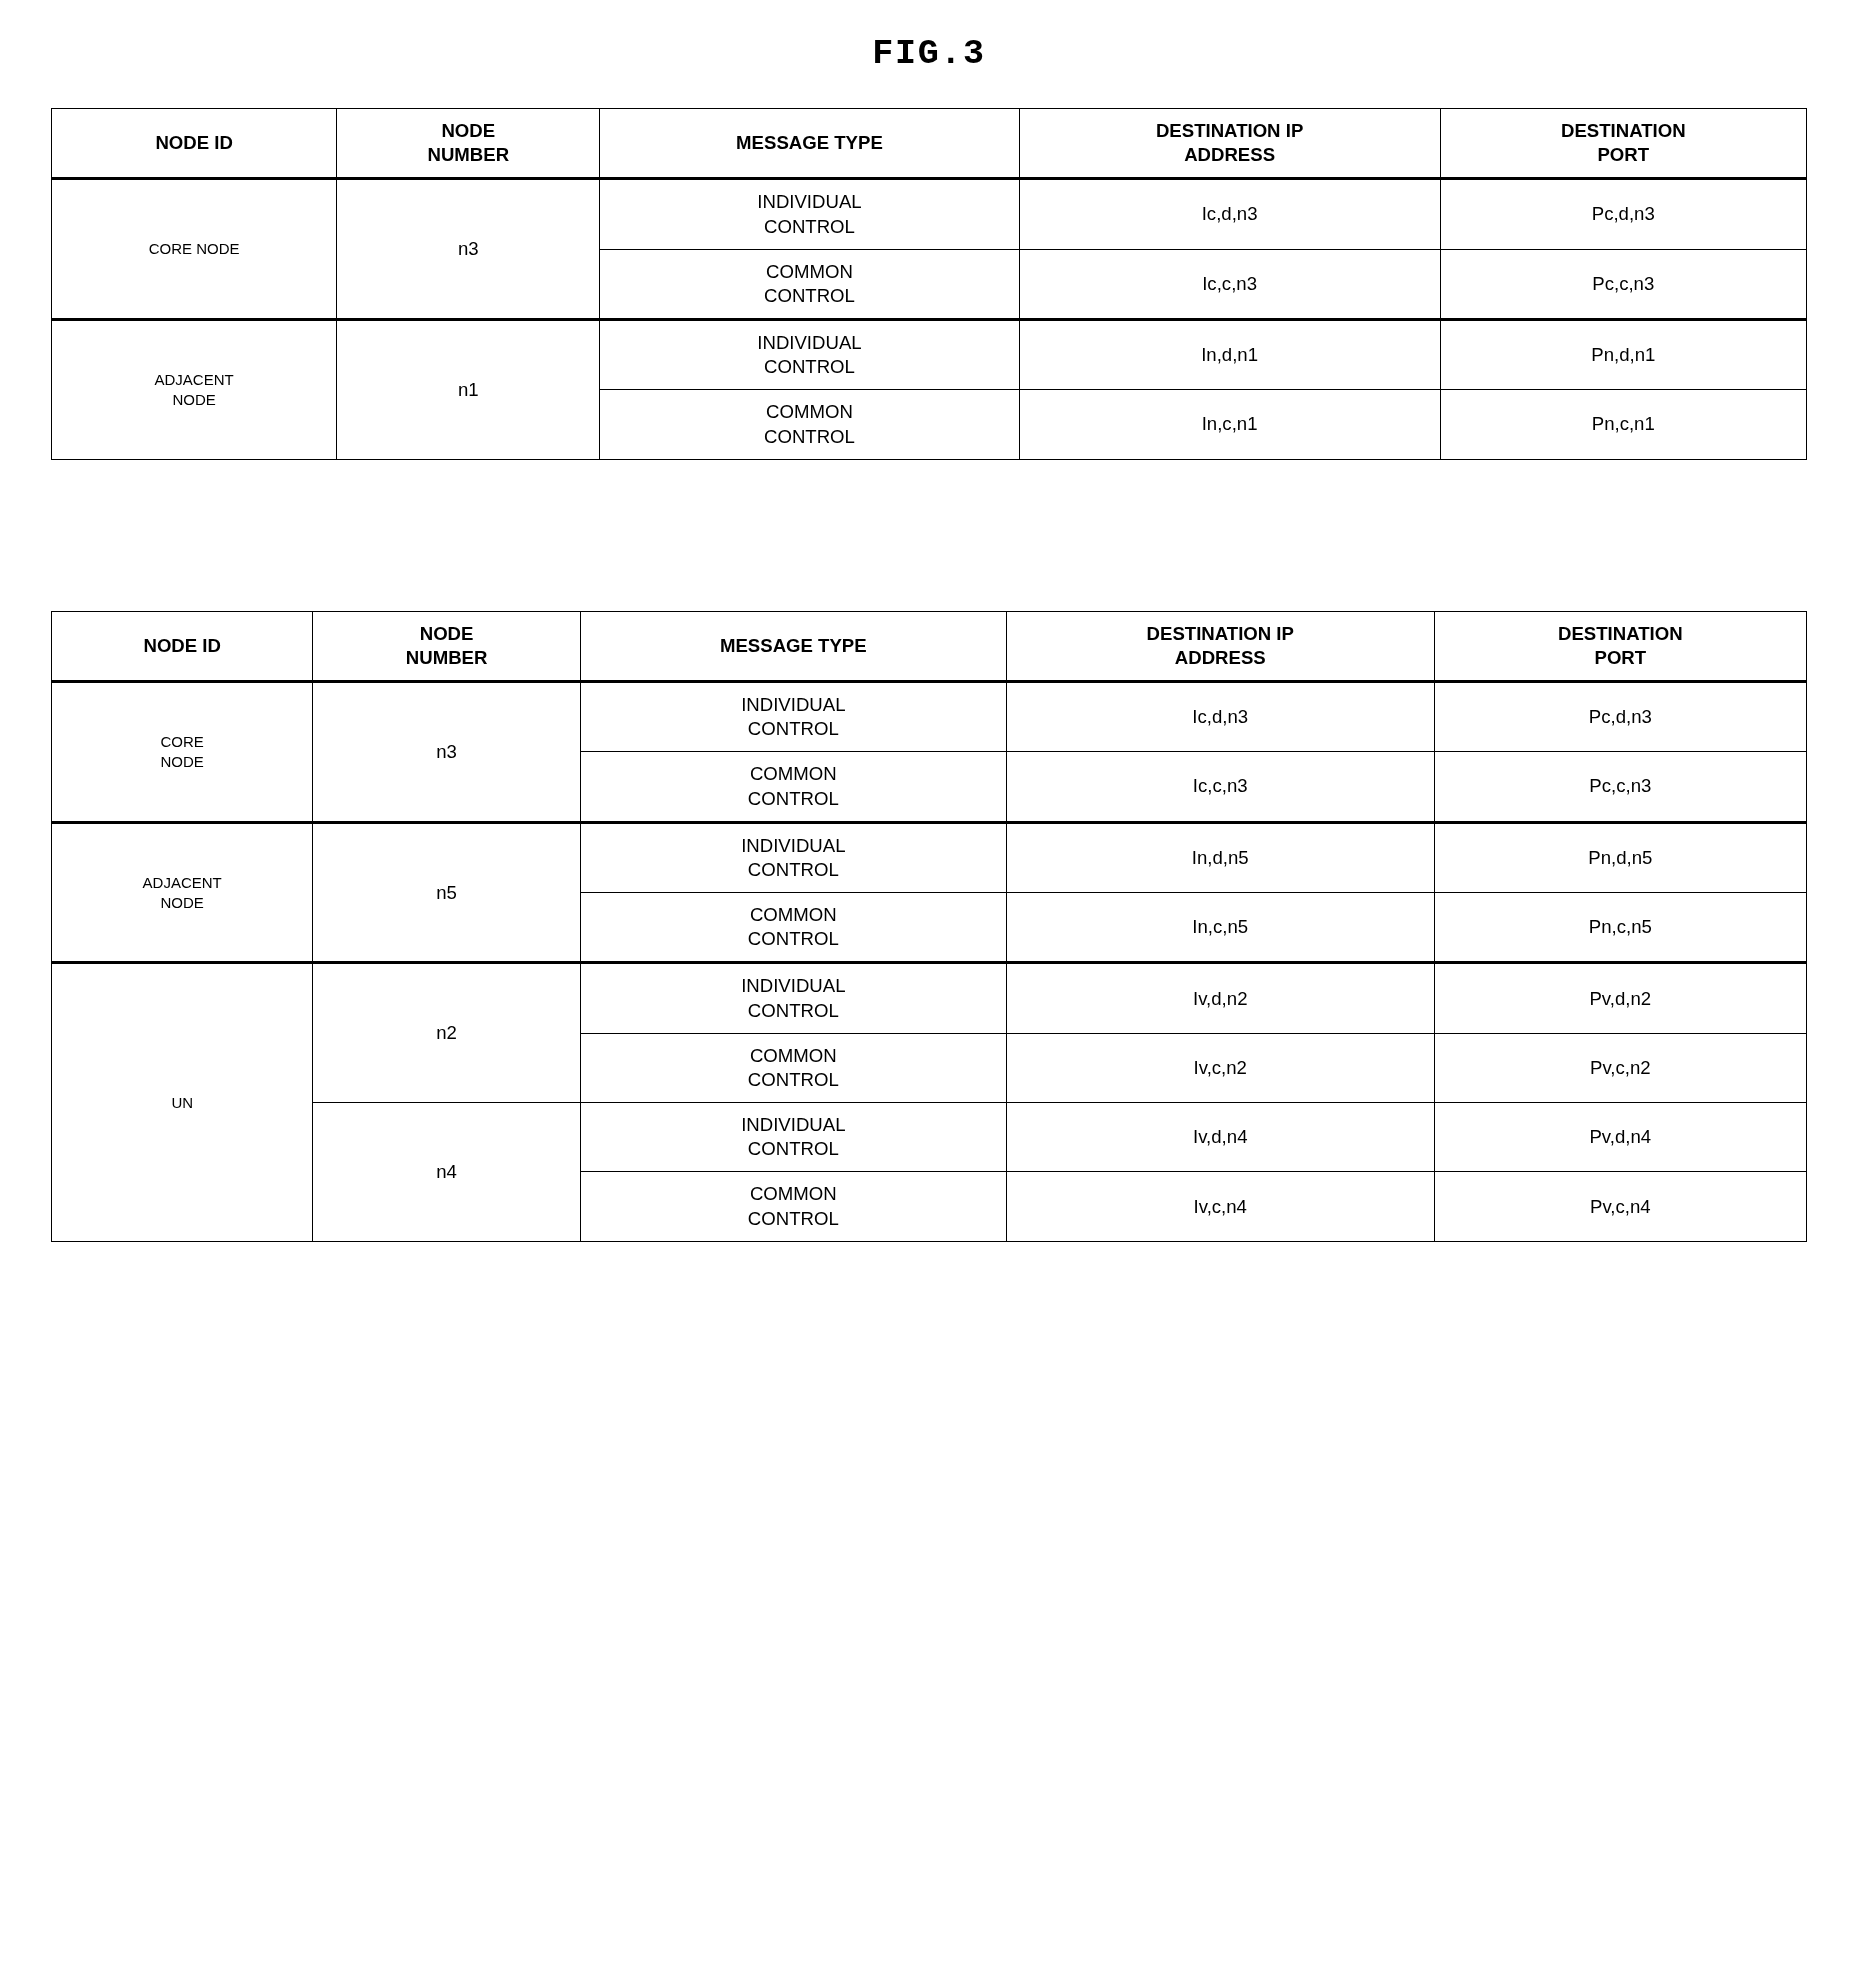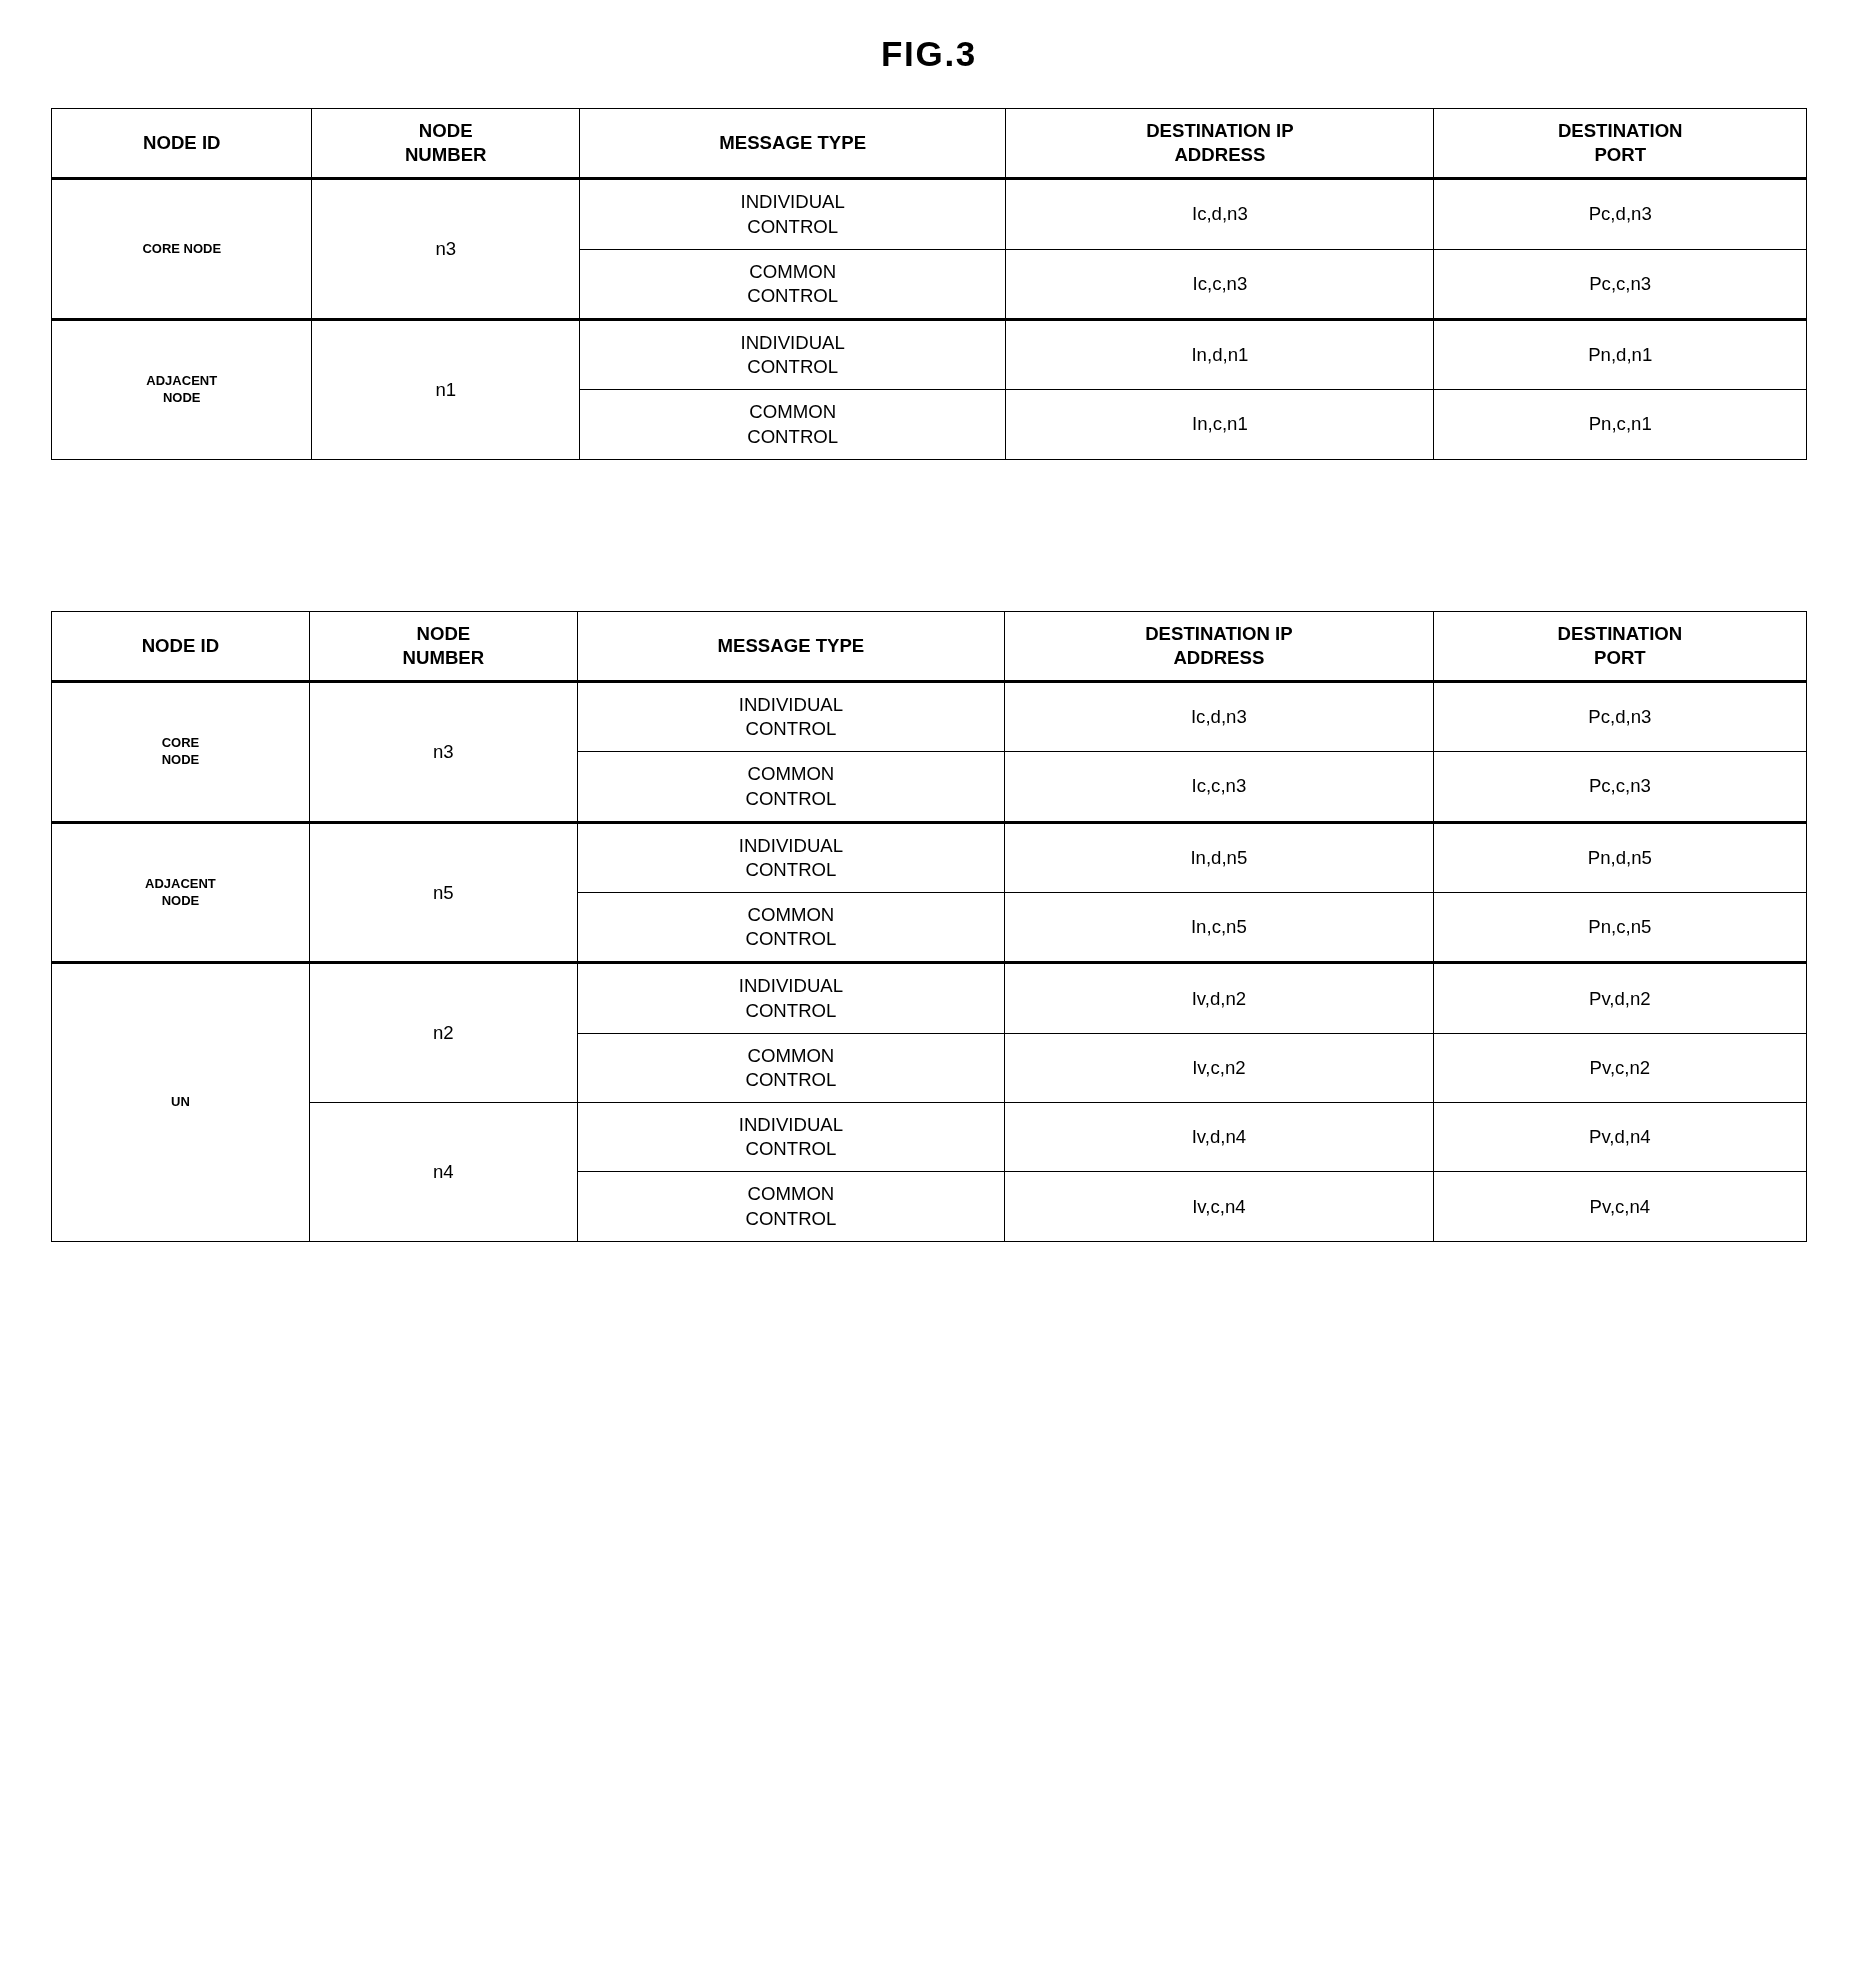--- a/index.html
+++ b/index.html
@@ -14,20 +14,21 @@
       padding: 34px 51px;
       color: #000000;
     }
 
     .figure-title {
       text-align: center;
       font-size: 35px;
       font-weight: bold;
       margin-bottom: 34px;
       letter-spacing: 1.7px;
+      font-family: Liberation Mono, monospace;
     }
 
     .figure-container {
       margin-bottom: 67px;
     }
 
     table {
       border-collapse: collapse;
       width: 100%;
       margin: 17px auto;
@@ -42,22 +43,22 @@
       vertical-align: middle;
       line-height: 1.3;
     }
 
     thead th {
       font-weight: bold;
       background: #ffffff;
     }
 
     .node-id-cell {
-      font-weight: bold;
-      font-size: 13px;
+      font-weight: normal;
+      font-size: 15px;
     }
 
     .spacer {
       height: 67px;
     }
   </style>
 </head>
 <body>
 
 <div class="figure-container">

